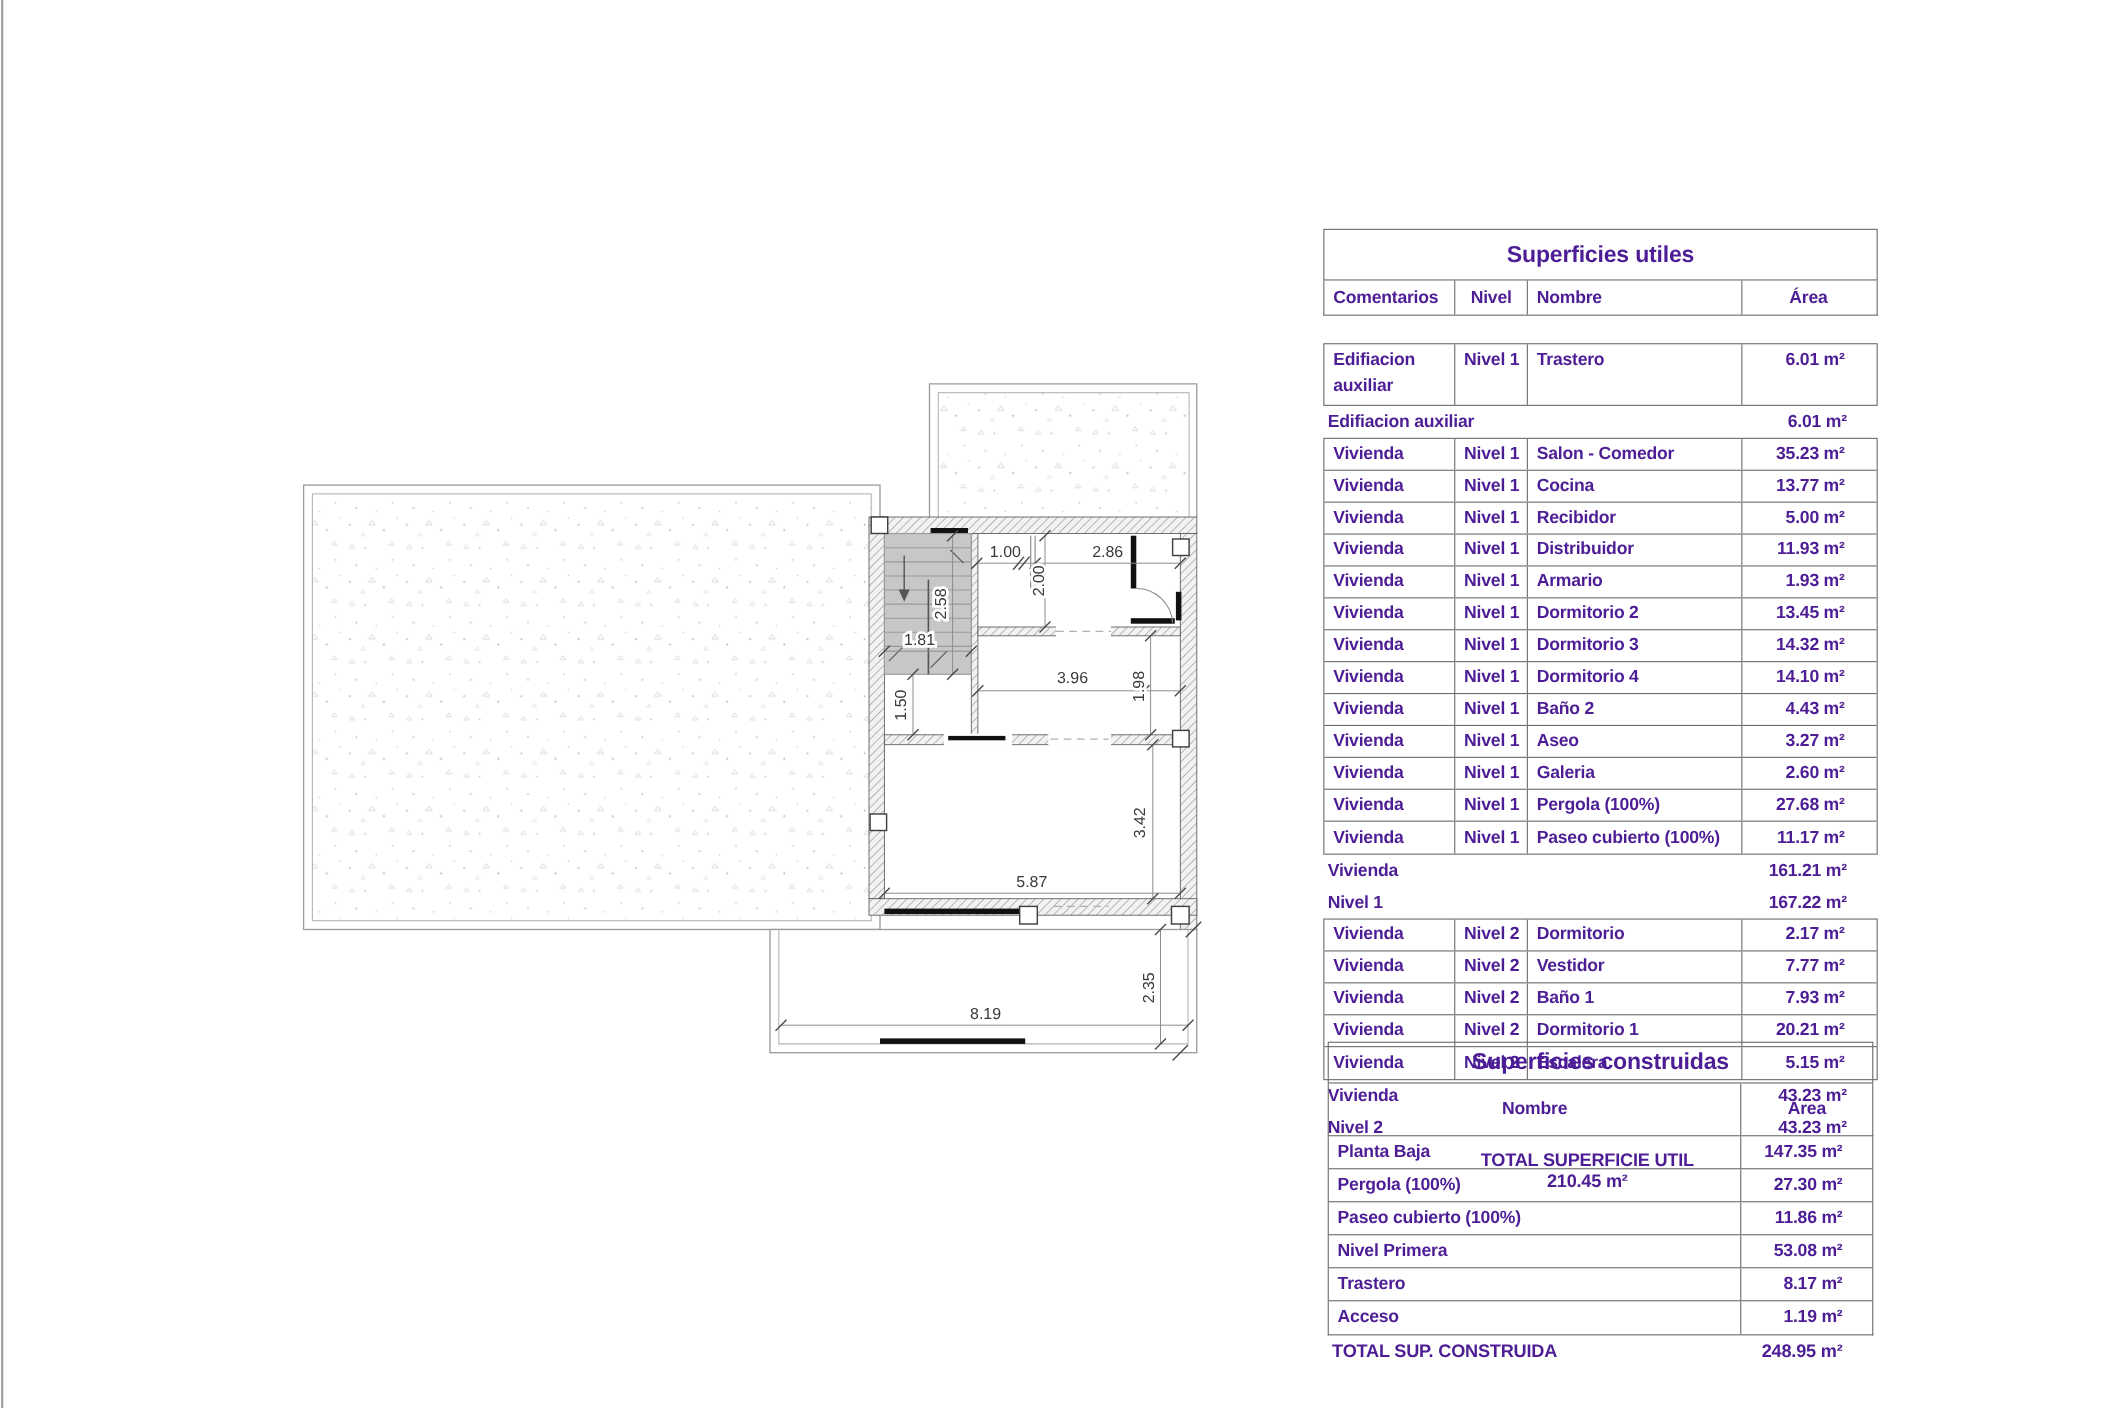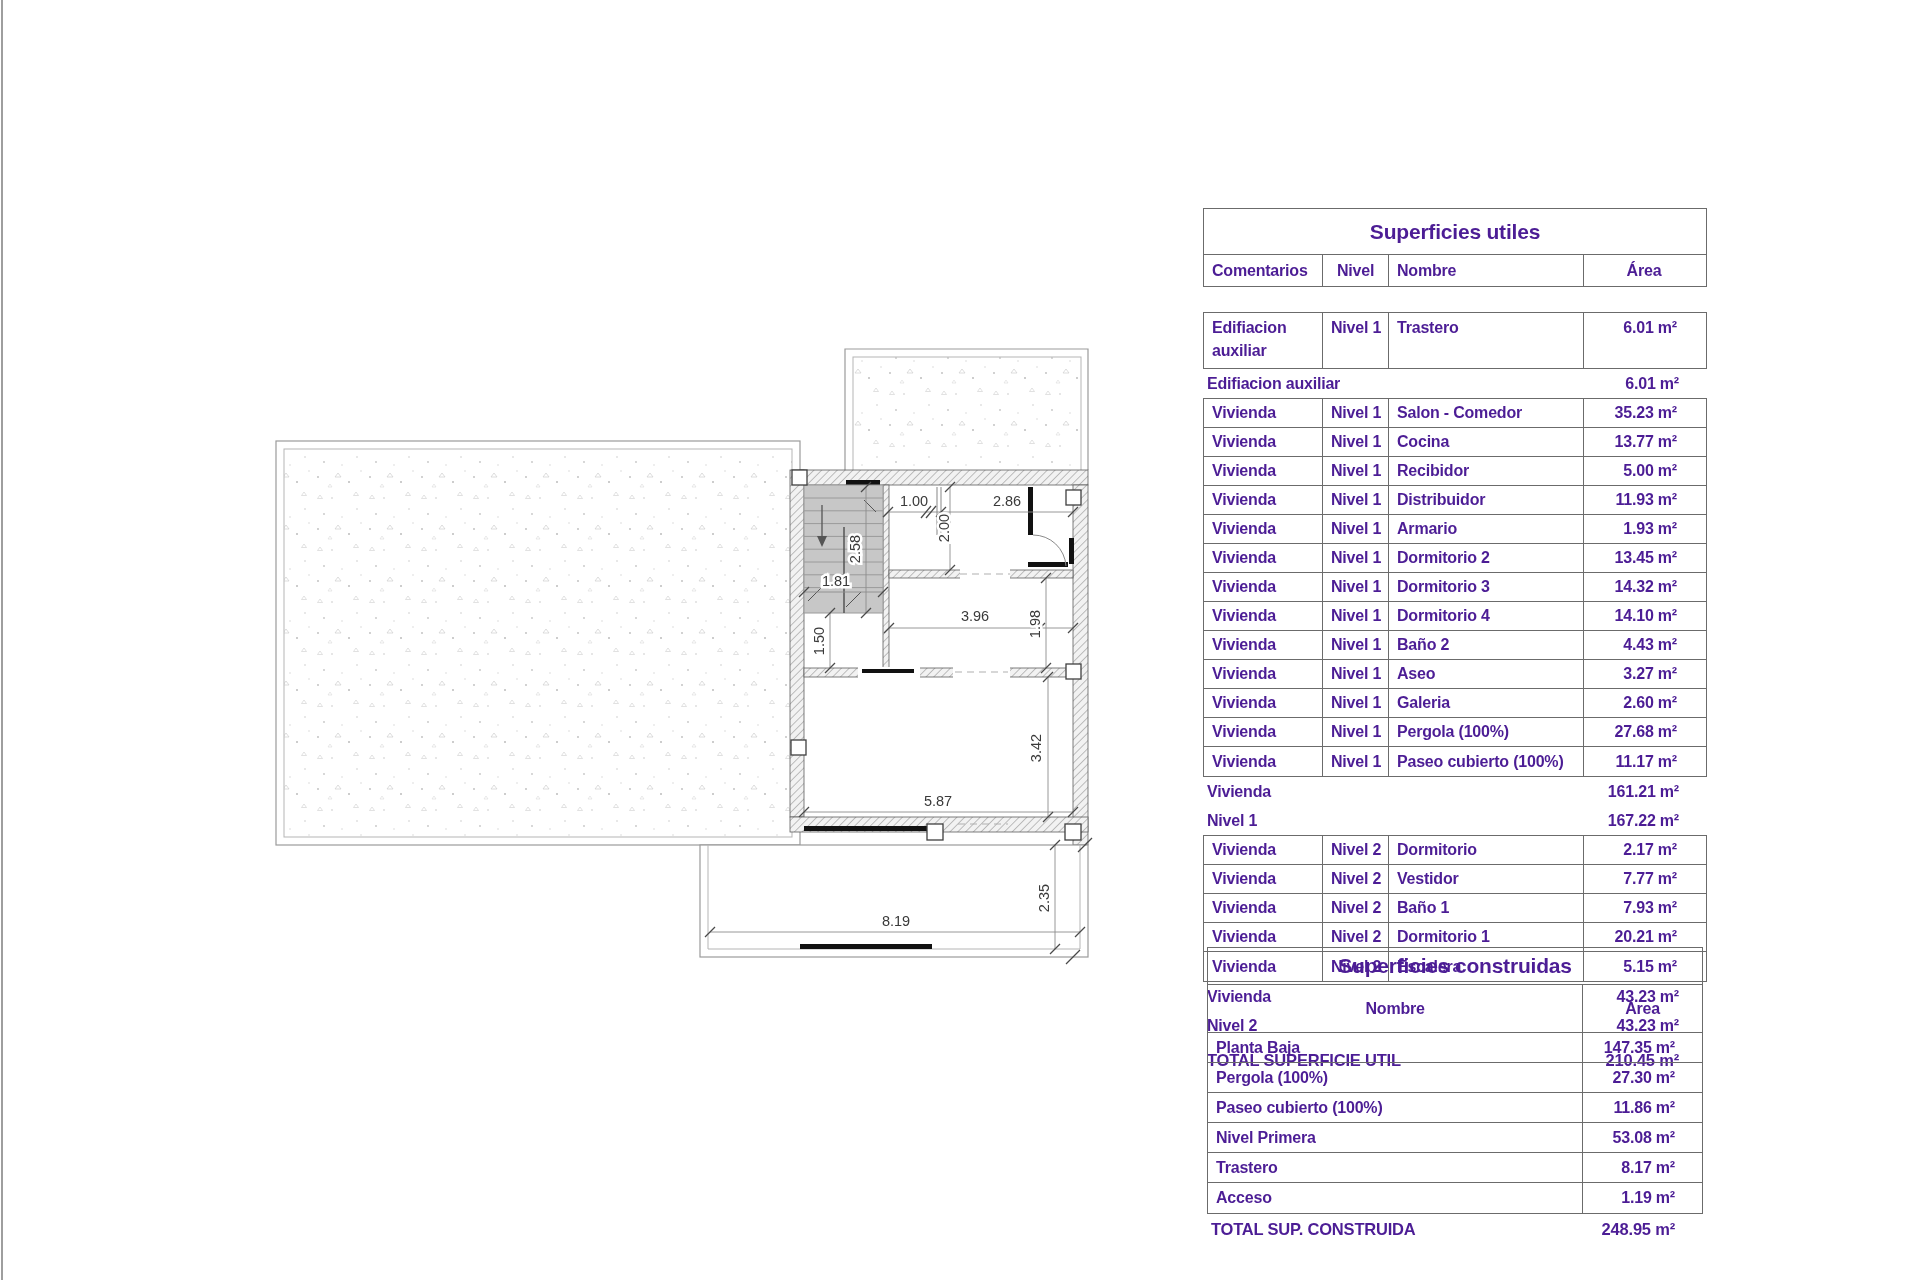--- a/index.html
+++ b/index.html
@@ -355,21 +355,21 @@
           </div>
         </div>
         <div class="sumrow" style="height: 29px;">
           <span>Vivienda</span>
           <span>43.23 m²</span>
         </div>
         <div class="sumrow" style="height: 29px;">
           <span>Nivel 2</span>
           <span>43.23 m²</span>
         </div>
-        <div class="totrow" style="height: 29px; margin-top: 6px;">
+        <div class="totrow" style="height: 29px; margin-top: 6px; flex-direction: column;">
           <span>TOTAL SUPERFICIE UTIL</span>
           <span>210.45 m²</span>
         </div>
       </div>
   </div>
 
   <div id="tbl-constr" class="cadtbl">
     <div class="t-title">Superficies construidas</div>
     <div class="t-head">
       <div class="hc n1" style="border-right:1px solid #6b6b6b;">Nombre</div>

